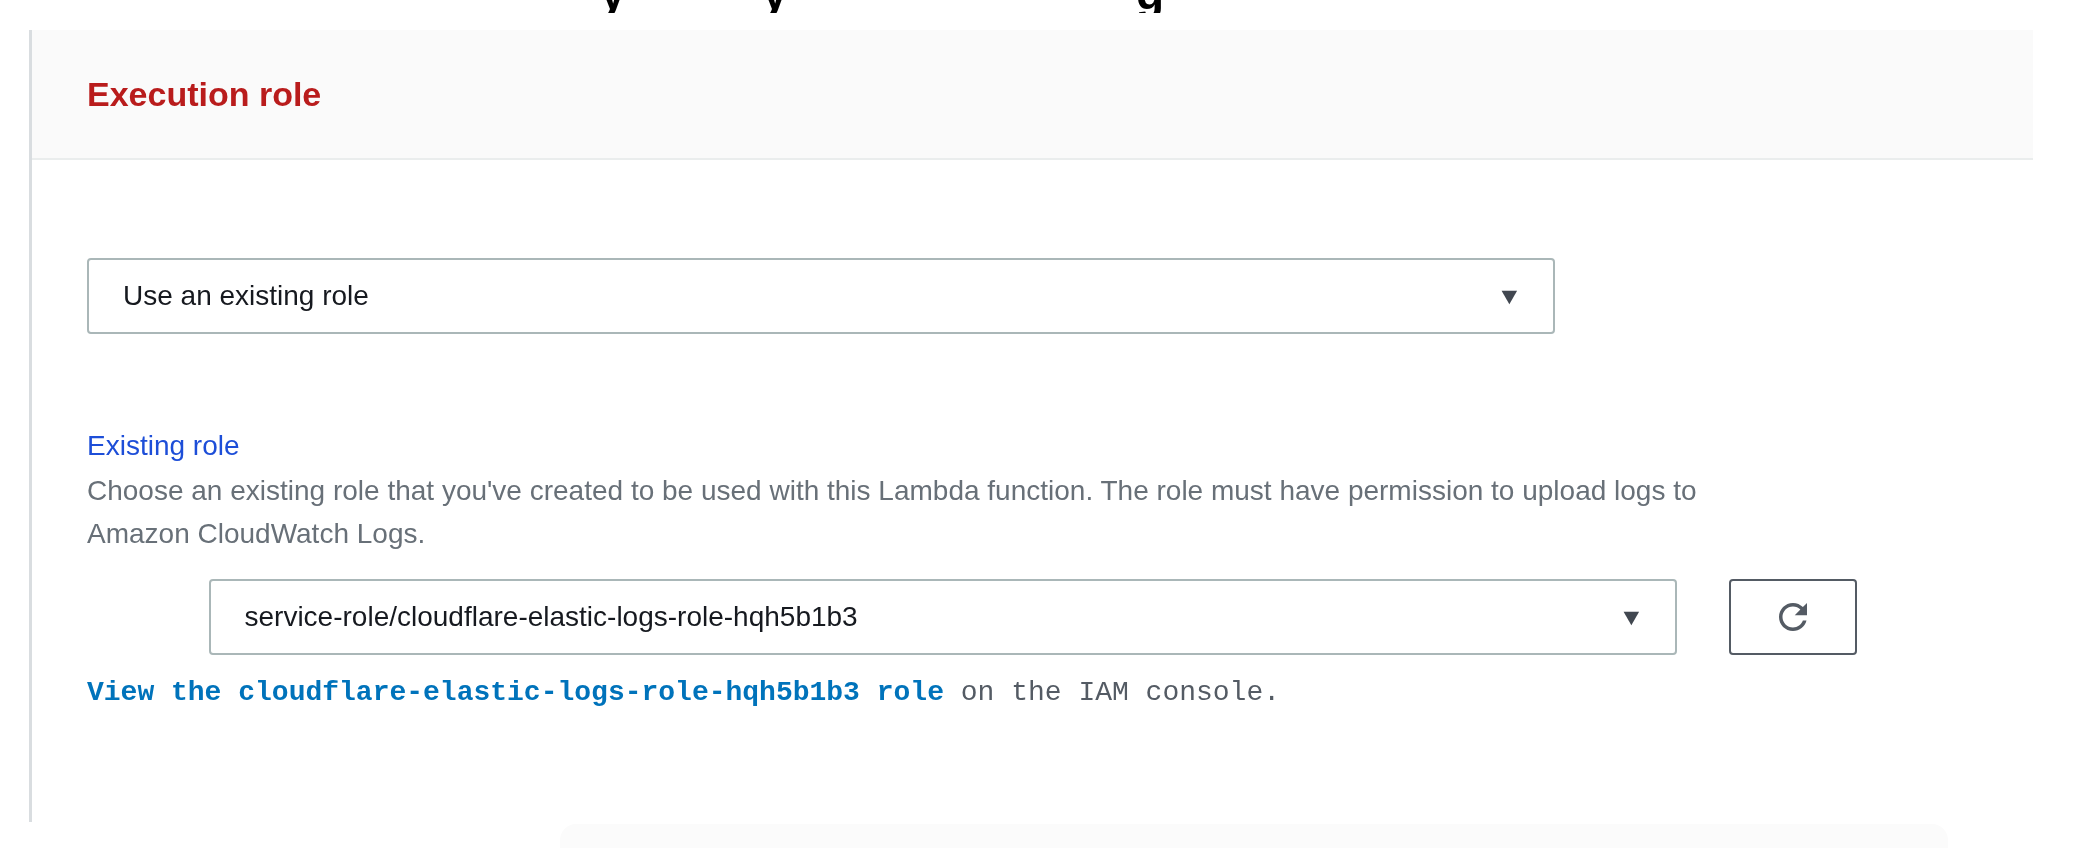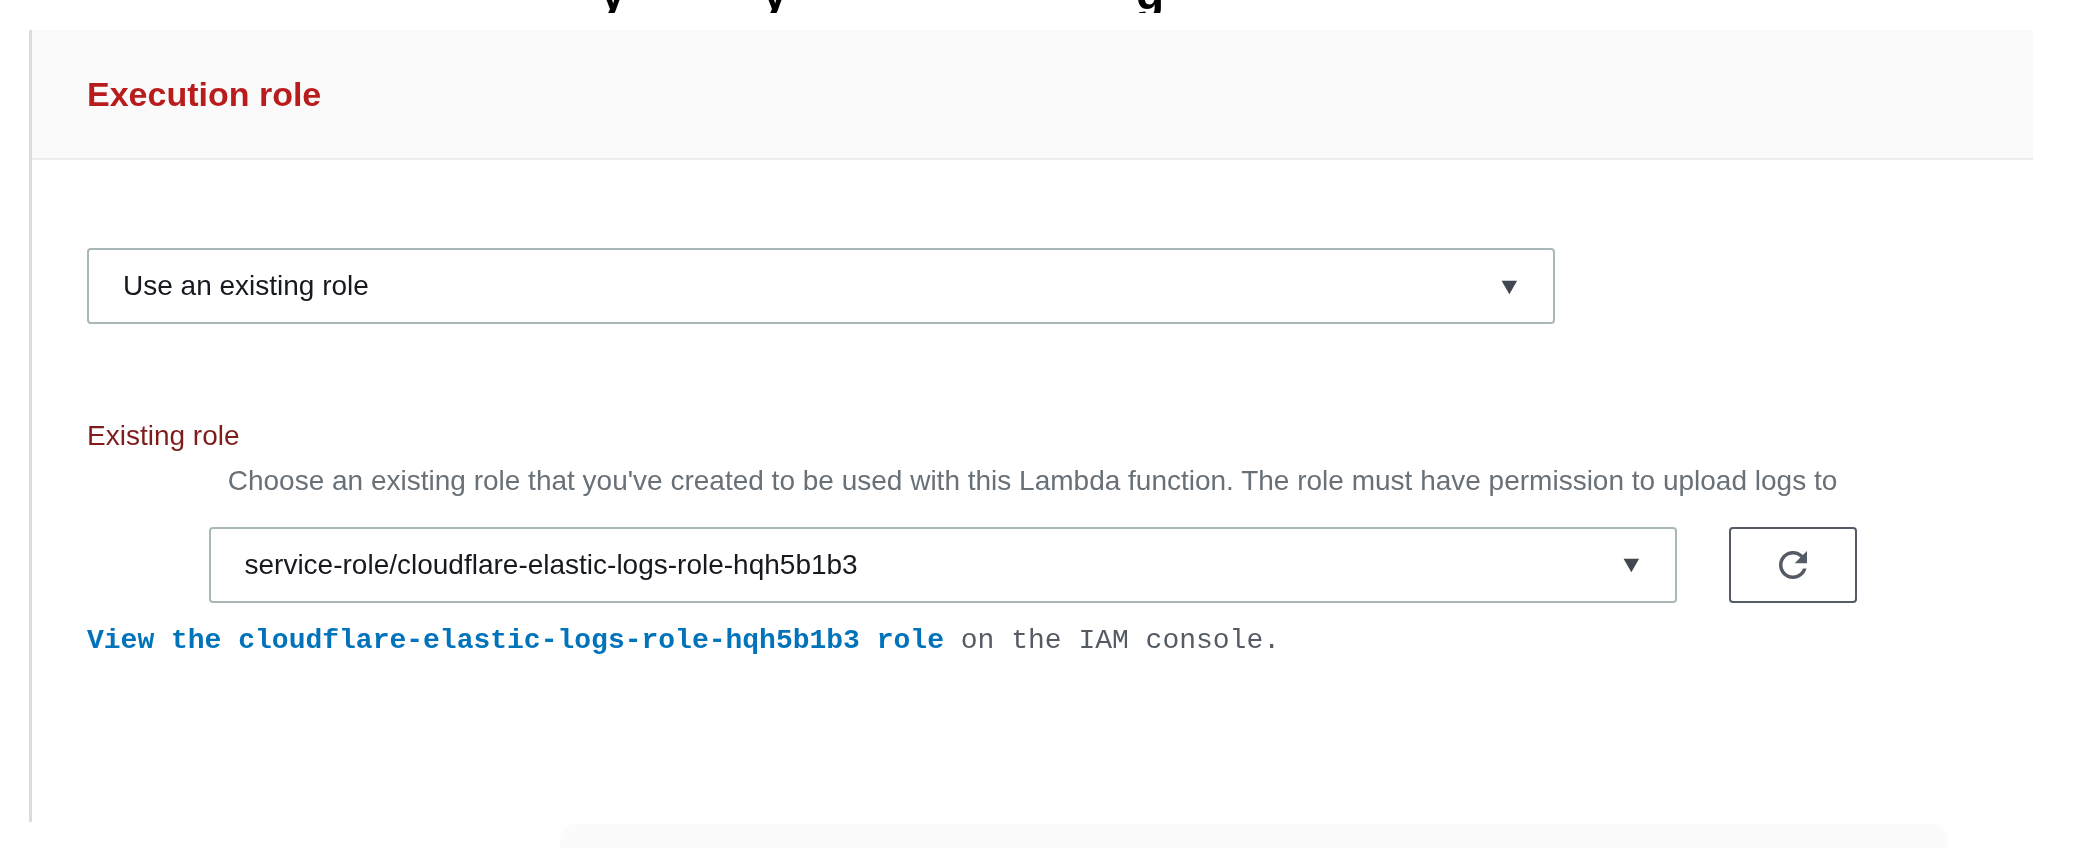--- a/index.html
+++ b/index.html
@@ -44,42 +44,42 @@
   .card-body { padding: 66px 55px 0 55px; }
 
   .helper {
     font-size: 28px; color: #545b64; line-height: 1.4;
   }
   a.inline-link, .link-bold {
     color: #0073bb; font-weight: 700; text-decoration: none; cursor: pointer;
   }
 
   .select {
-    margin-top: 22px;
+    margin-top: 32px;
     width: 1468px; height: 76px;
     background: #fff;
     border: 2px solid #aab7b8;
     border-radius: 4px;
     display: flex; align-items: center; justify-content: space-between;
     padding: 0 32px 0 34px;
     cursor: pointer;
   }
   .select-value { font-size: 28px; color: #16191f; }
   .caret {
     font-size: 23px; color: #414750; line-height: 1;
     transform: scaleX(1.15);
   }
 
   .field-label {
     margin-top: 96px;
-    font-size: 28px; color: #7f1d1d;
+    font-size: 28px; color: #1d4ed8;
   }
   .field-desc {
     margin-top: 8px;
-    font-size: 28px; color: #687078; line-height: 1.52; text-align: center;
+    font-size: 28px; color: #687078; line-height: 1.52;
   }
 
   .select-row {
     display: flex; align-items: center;
     margin-top: 24px;
     justify-content: center;
   }
   .select-row .select { margin-top: 0; }
   .refresh-btn {
     margin-left: 52px;
@@ -125,20 +125,21 @@
 
     <div class="select">
       <span class="select-value">Use an existing role</span>
       <span class="caret">▼</span>
     </div>
 
     <div class="field-label">Existing role</div>
 
     <div class="field-desc">
       <div>Choose an existing role that you've created to be used with this Lambda function. The role must have permission to upload logs to</div>
+      <div>Amazon CloudWatch Logs.</div>
     </div>
 
     <div class="select-row">
       <div class="select">
         <span class="select-value">service-role/cloudflare-elastic-logs-role-hqh5b1b3</span>
         <span class="caret">▼</span>
       </div>
       <button class="refresh-btn">
         <span style="display:flex;">
           <svg viewBox="0 0 24 24" aria-hidden="true">

